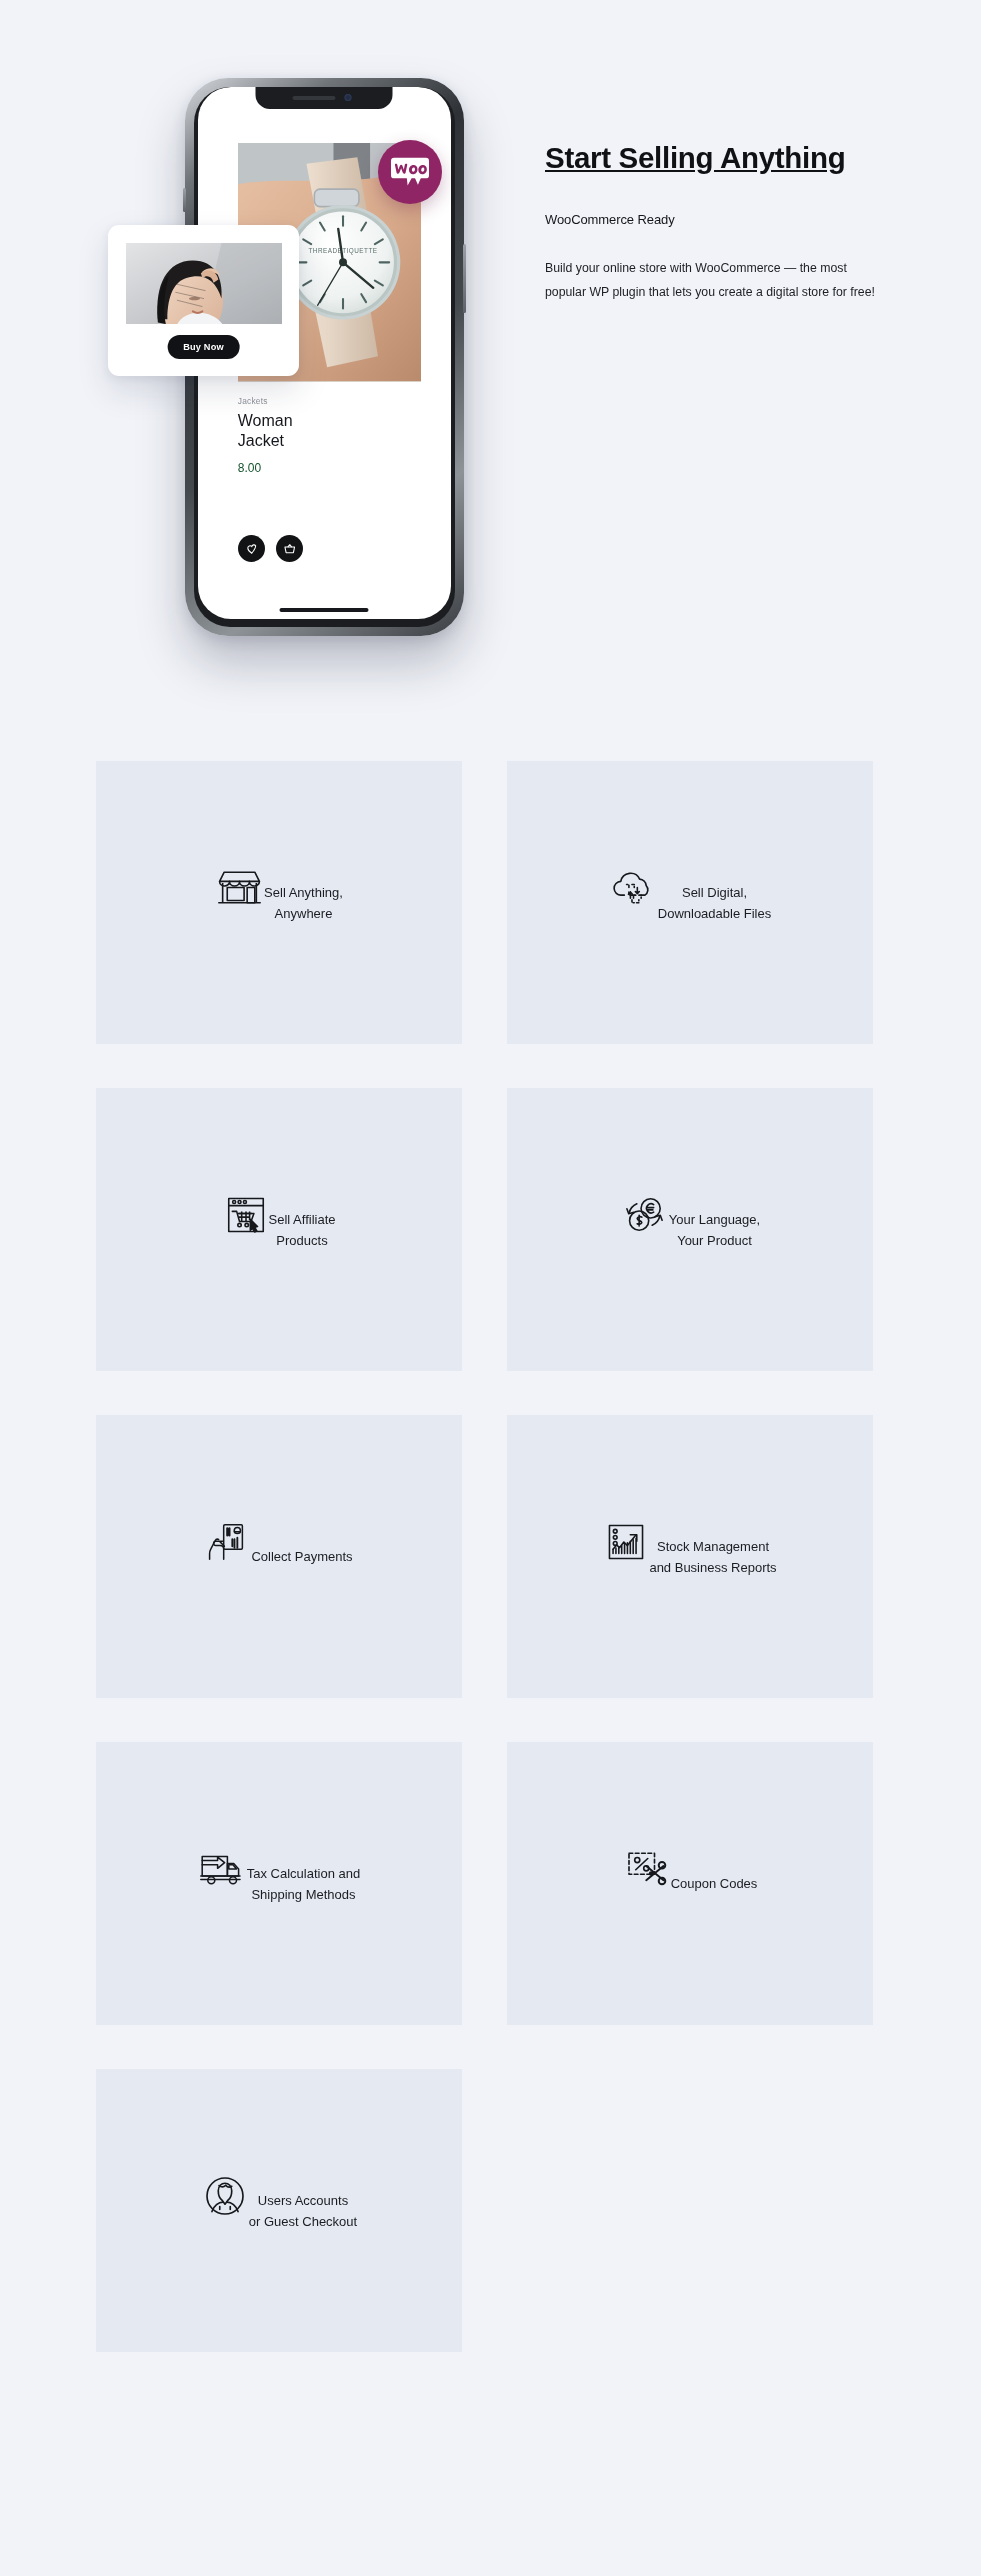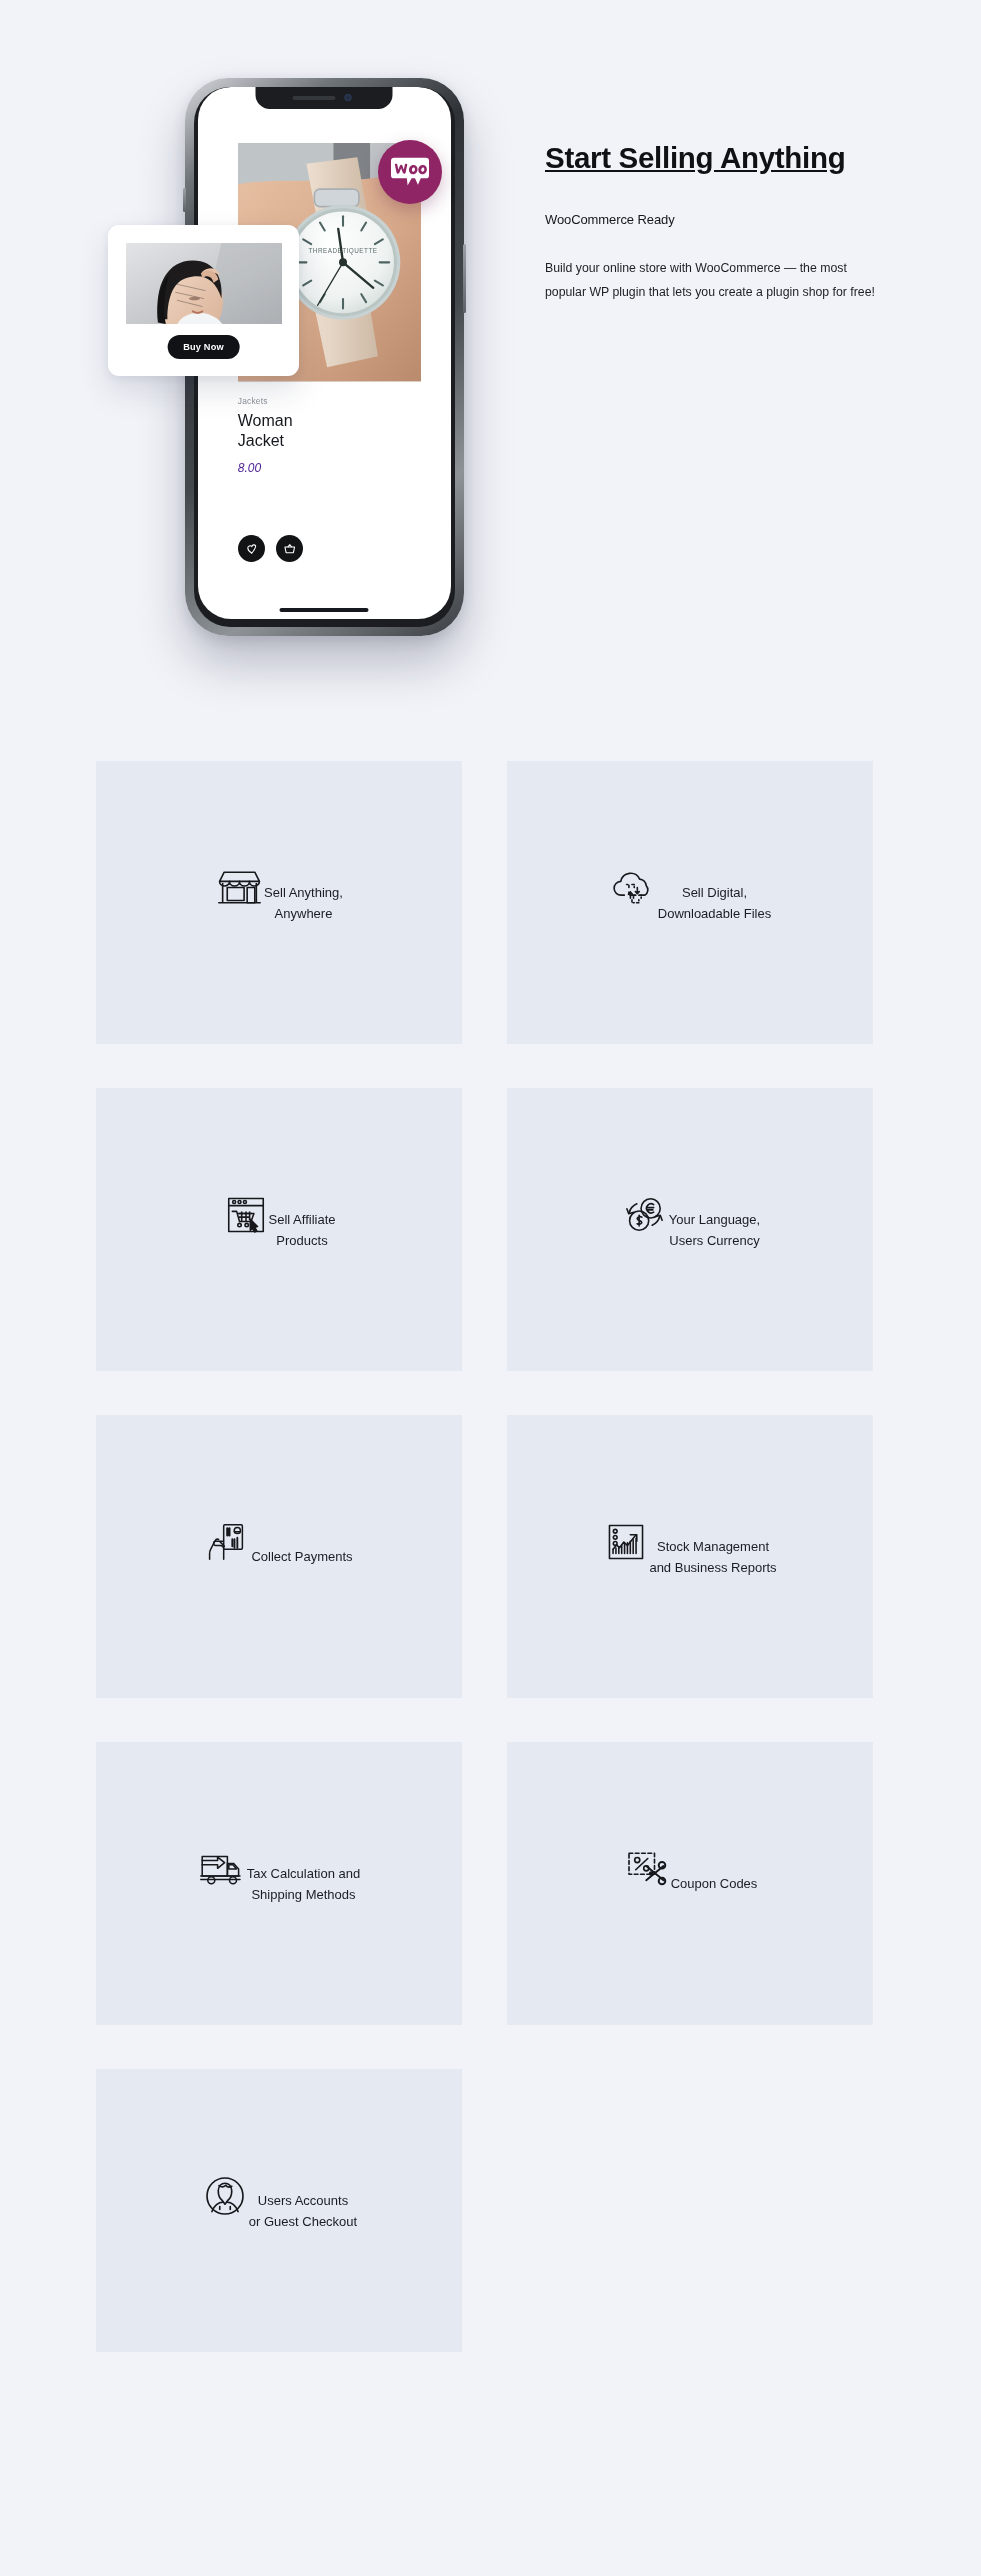--- a/index.html
+++ b/index.html
@@ -122,22 +122,21 @@
   .prod-title {
     font-size: 16px;
     line-height: 20px;
     color: #16181d;
     font-weight: 400;
     width: 96px;
   }
   .prod-price {
     margin-top: 9.6px;
     font-size: 12px;
-    color: #4c1d95;
-    font-style: italic;
+    color: #14532d;
   }
   .prod-actions {
     position: absolute;
     left: 40px;
     top: 448px;
     display: flex;
     gap: 11px;
   }
   .circ-btn {
     width: 27px; height: 27px;
@@ -417,21 +416,21 @@
           <path d="M28.4,11.3 c3.1,0 5.1,2.1 5.1,5.3 0,3.6 -2.3,6.3 -5.6,6.3 -3.1,0 -5.2,-2.1 -5.2,-5.3 0,-3.6 2.4,-6.3 5.7,-6.3 Z m-.3,8.4 c1.3,0 2.2,-1.4 2.2,-3.2 0,-1.3 -.6,-2.1 -1.7,-2.1 -1.3,0 -2.2,1.4 -2.2,3.2 0,1.3 .6,2.1 1.7,2.1 Z"></path>
           <path d="M40.2,11.3 c3.1,0 5.1,2.1 5.1,5.3 0,3.6 -2.3,6.3 -5.6,6.3 -3.1,0 -5.2,-2.1 -5.2,-5.3 0,-3.6 2.4,-6.3 5.7,-6.3 Z m-.3,8.4 c1.3,0 2.2,-1.4 2.2,-3.2 0,-1.3 -.6,-2.1 -1.7,-2.1 -1.3,0 -2.2,1.4 -2.2,3.2 0,1.3 .6,2.1 1.7,2.1 Z"></path>
         </g>
         <path d="M30,27 L38,27 L34,36 Z" fill="#ffffff"></path>
       </svg>
     </div>
 
     <div class="hero-copy">
       <h1 class="hero-title">Start Selling Anything</h1>
       <h2 class="hero-subtitle">WooCommerce Ready</h2>
-      <p class="hero-body">Build your online store with WooCommerce —  the most popular WP plugin that lets you create a plugin shop for free!</p>
+      <p class="hero-body">Build your online store with WooCommerce —  the most popular WP plugin that lets you create a digital store for free!</p>
     </div>
   </section>
 
   <section class="features">
 
     <div class="feature-card">
       <div class="feature-icon">
         <svg width="49" height="49" viewBox="0 0 64 64" fill="none" stroke="#16181c" stroke-width="2.1" stroke-linejoin="round">
           <path d="M12 12h40l6 12H6z"></path>
           <path d="M6 24a6.5 6 0 0 0 13 0 6.5 6 0 0 0 13 0 6.5 6 0 0 0 13 0 6.5 6 0 0 0 13 0"></path>
@@ -487,21 +486,21 @@
           <circle cx="25" cy="40" r="12.5"></circle>
           <path d="M44 19a6 6 0 1 0 0 10M36 23h8M36 26h7"></path>
           <path d="M28.5 35.5a4 4 0 0 0 -6 1.6c0 3.6 6 2.2 6 5.6a4 4 0 0 1 -6 1.4M25 33v14"></path>
           <path d="M12 30a17 17 0 0 1 10-12"></path>
           <path d="M9 24.5 11.4 31 18 29"></path>
           <path d="M52 34a17 17 0 0 1 -10 12"></path>
           <path d="M55 39.5 52.6 33 46 35"></path>
         </svg>
       </div>
       <div class="feature-label">Your Language,
-Users Currency</div>
+Your Product</div>
     </div>
 
     <div class="feature-card">
       <div class="feature-icon">
         <svg width="46" height="46" viewBox="0 0 64 64" fill="none" stroke="#16181c" stroke-width="2.1" stroke-linecap="round" stroke-linejoin="round">
           <rect x="26" y="8" width="26" height="34" rx="1.6"></rect>
           <path d="M31 13v10M34 13v10" stroke-width="3"></path>
           <path d="M38 28v10M41 28v12M45 26v14" stroke-width="2.6"></path>
           <circle cx="45" cy="16" r="4.3"></circle>
           <path d="M40.8 17.6h8.4"></path>

